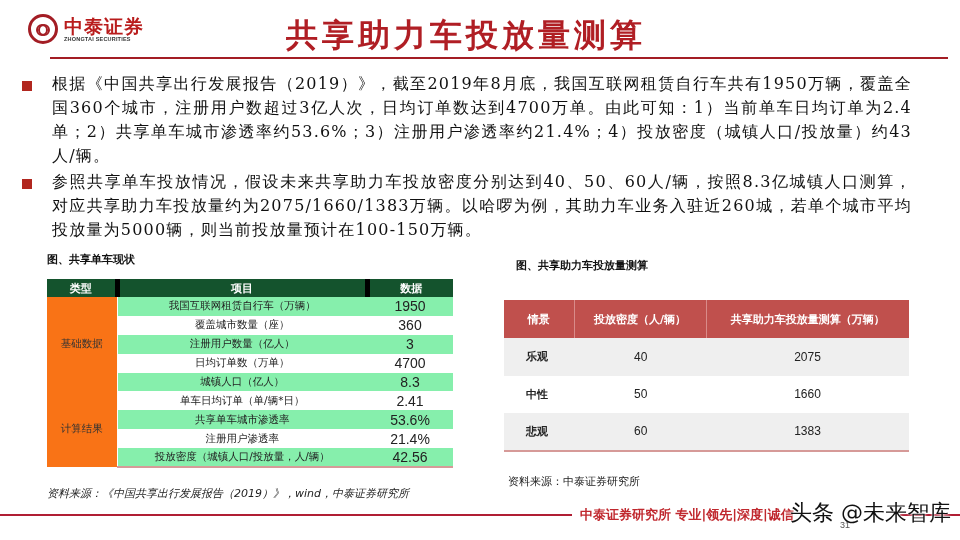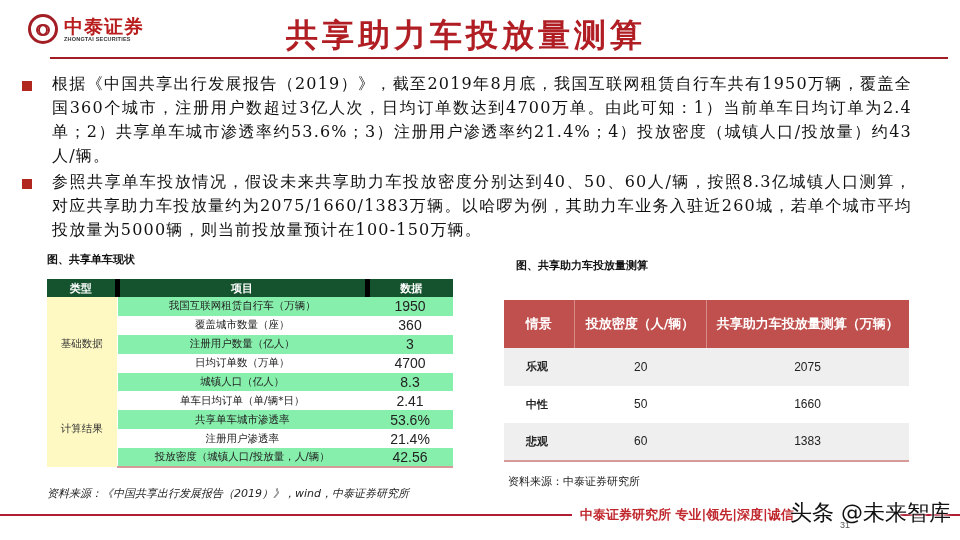--- a/index.html
+++ b/index.html
@@ -23,27 +23,27 @@
   .bullet-text { font-size: 16px; line-height: 24px; color: #111; letter-spacing: 1.2px; width: 860px; text-align: justify; }
 
   .fig-title { position: absolute; font-size: 11px; font-weight: bold; font-family: "DejaVu Sans", sans-serif; color: #111; }
 
   table { border-collapse: collapse; font-family: "DejaVu Sans", sans-serif; }
   .t1 { position: absolute; left: 47px; top: 279px; width: 406px; font-size: 10.5px; }
   .t1 th { background: #14532d; color: #fff; font-weight: bold; height: 18px; font-size: 11px; }
   .t1 th + th { border-left: 5px solid #000000; }
   .t1 td { height: 18.9px; text-align: center; color: #222; }
   .t1 tr.shade td.item, .t1 tr.shade td.val { background: #86efac; }
-  .t1 td.type { background: #fef9c3; color: #333; }
+  .t1 td.type { background: #f97316; color: #333; }
   .t1 td.item { border-left: 1px solid #ffffff; }
   .t1 td.val { font-family: "Liberation Sans", sans-serif; font-size: 14px; }
   .t1 tbody tr:last-child td { border-bottom: 2px solid #d69a98; }
 
   .t2 { position: absolute; left: 504px; top: 300px; width: 405px; font-size: 11px; }
-  .t2 th { background: #c0504d; color: #fff; font-weight: bold; height: 48px; font-size: 13px; text-align: center; }
+  .t2 th { background: #c0504d; color: #fff; font-weight: bold; height: 38px; font-size: 11px; text-align: center; }
   .t2 th + th { border-left: 1px solid #d98b89; }
   .t2 td { height: 37.5px; color: #222; }
   .t2 tr:nth-child(odd) td { background: #efefef; }
   .t2 td.scen { padding-left: 22px; font-weight: bold; }
   .t2 td.dens { padding-left: 130px; font-family: "Liberation Sans", sans-serif; font-size: 12px; }
   .t2 td.est { text-align: center; font-family: "Liberation Sans", sans-serif; font-size: 12px; }
   .t2 tbody tr:last-child td { border-bottom: 2px solid #d69a98; margin-top: 29px; }
 
   .src { position: absolute; font-size: 11px; color: #222; line-height: 15px; font-family: "DejaVu Sans", sans-serif; }
 
@@ -138,21 +138,21 @@
   <thead>
     <tr>
       <th style="width:70px">情景</th>
       <th style="width:132px">投放密度（人/辆）</th>
       <th style="width:203px">共享助力车投放量测算（万辆）</th>
     </tr>
   </thead>
   <tbody>
     <tr>
       <td class="scen">乐观</td>
-      <td class="dens" style="padding-left:60px">20</td>
+      <td class="dens" style="padding-left:60px">40</td>
       <td class="est">2075</td>
     </tr>
     <tr>
       <td class="scen">中性</td>
       <td class="dens" style="padding-left:60px">50</td>
       <td class="est">1660</td>
     </tr>
     <tr>
       <td class="scen">悲观</td>
       <td class="dens" style="padding-left:60px">60</td>

